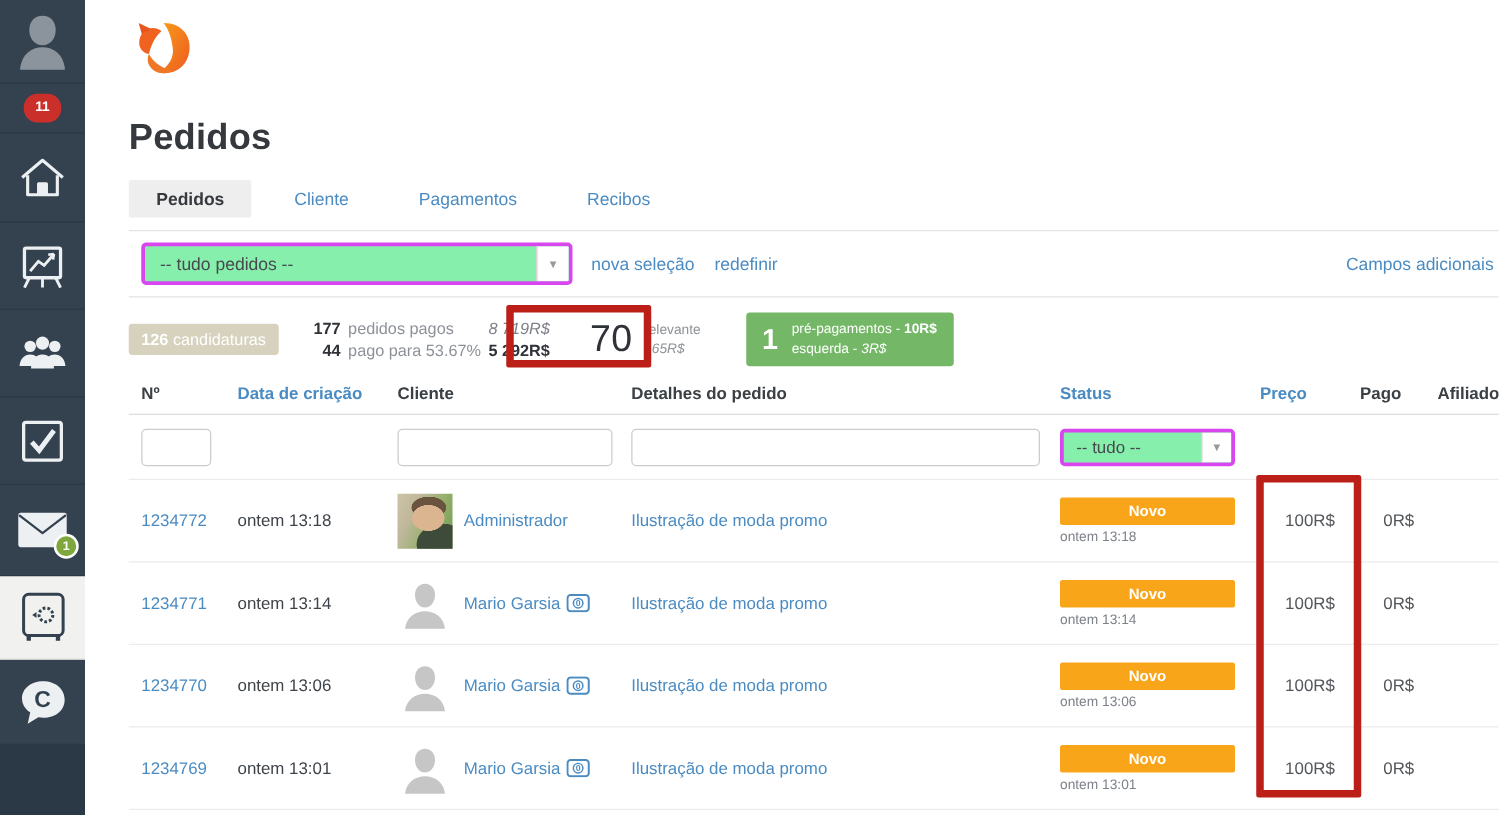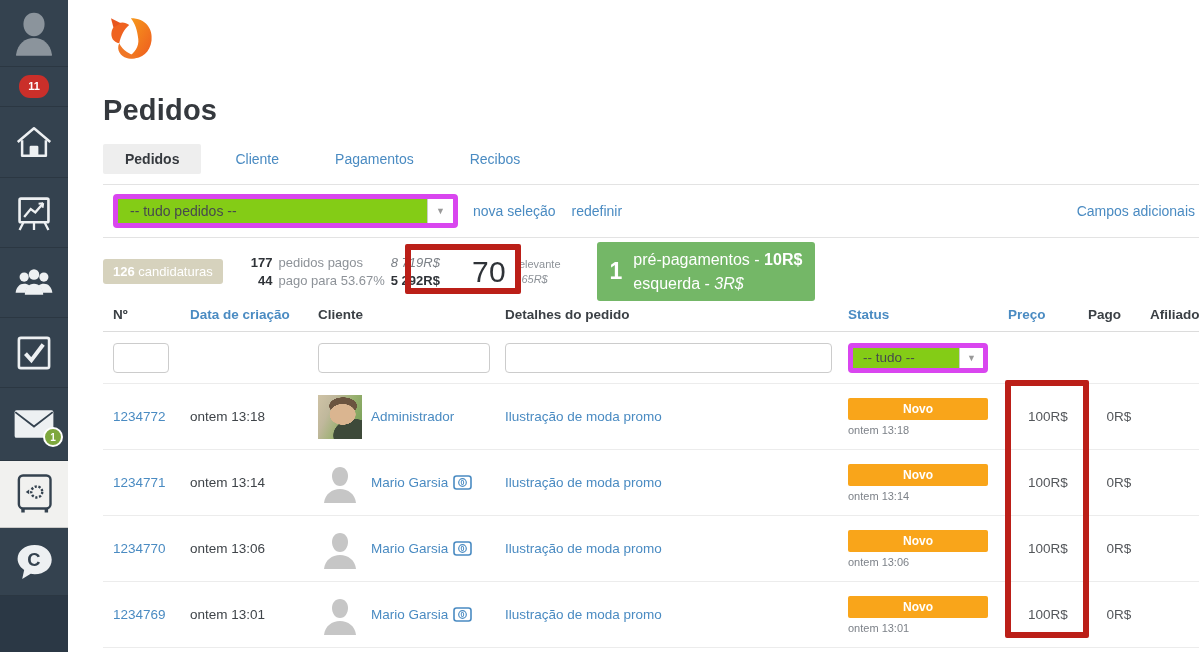--- a/index.html
+++ b/index.html
@@ -44,21 +44,21 @@
   .logo{width:54px;height:48px;display:block;}
   .page-title{font-size:29px;font-weight:bold;color:#35393e;margin-top:31px;letter-spacing:.2px;}
 
   .tabs{display:flex;align-items:center;margin-top:17px;height:30px;}
   .tab{font-size:14px;padding:7px 22px;color:var(--accent-blue);}
   .tab.active{background:#eeeeee;color:#35393e;font-weight:bold;border-radius:2px;}
   .tab + .tab{margin-left:12px;}
 
   .filter-panel{margin-top:10px;border-top:1px solid var(--line);border-bottom:1px solid var(--line);
     padding:9px 0 9px 10px;display:flex;align-items:center;position:relative;margin-right:0;}
-  .fake-select{background:#84cc16;border:5px solid #d946ef;border-radius:4px;height:34px;display:flex;align-items:stretch;overflow:hidden;}
+  .fake-select{background:#86efac;border:3px solid #d946ef;border-radius:4px;height:34px;display:flex;align-items:stretch;overflow:hidden;}
   .fake-select .val{display:flex;align-items:center;padding:0 12px;font-size:14px;color:#46494d;flex:1;}
   .fake-select .arrow{width:26px;border-left:1px solid #ccc;display:flex;align-items:center;justify-content:center;color:#999;font-size:9px;background:#fff;}
   .sel-main{width:345px;}
   .flink{font-size:14px;margin-left:16px;}
   .flink.first{margin-left:15px;}
   .campos{position:absolute;right:4px;top:50%;transform:translateY(-50%);font-size:14px;}
 
   
   .stats{display:flex;align-items:center;margin-top:9px;height:49px;}
   .cand-badge{background:var(--tan-badge);color:#fff;border-radius:3px;padding:5px 10px;font-size:13px;white-space:nowrap;}
@@ -70,21 +70,21 @@
   .ms-amt{color:#6a6f75;}
   .ms-amt.italic{font-style:italic;color:#7c8187;}
   .ms-amt.bold{font-weight:bold;color:#2f3338;font-style:normal;}
   .stat-box{display:flex;align-items:center;gap:9px;background:#fff;padding:3px 10px;margin-left:22px;min-width:86px;}
   .stat-box .big{font-size:30px;color:#2f3338;letter-spacing:.5px;}
   .stat-box .sub{display:flex;flex-direction:column;font-size:11px;color:var(--text-gray);line-height:1.35;}
   .stat-box .sub .it{font-style:italic;}
   .green-box{background:var(--green-panel);color:#fff;border-radius:3px;display:flex;align-items:center;
     gap:11px;padding:6px 13px;margin-left:26px;}
   .green-box .big{font-size:23px;font-weight:bold;}
-  .green-box .sub{font-size:16px;line-height:1.45;}
+  .green-box .sub{font-size:11px;line-height:1.45;}
   .green-box b{font-weight:bold;}
   .green-box i{font-style:italic;}
 
   
   .grid{display:grid;grid-template-columns:77px 128px 187px 343px 160px 80px 62px 1fr;padding-left:10px;align-items:center;}
   .thead{margin-top:8px;height:28px;align-items:end;padding-bottom:9px;border-bottom:1px solid #dcdcdc;font-size:13.5px;font-weight:bold;}
   .thead .h-link{font-weight:bold;}
   .th-center{}
   .filter-row{height:52px;border-bottom:1px solid var(--row-line);}
   .f-input{border:1px solid #ccc;border-radius:4px;height:30px;font-family:inherit;font-size:13px;padding:0 8px;color:#444;outline:none;}

